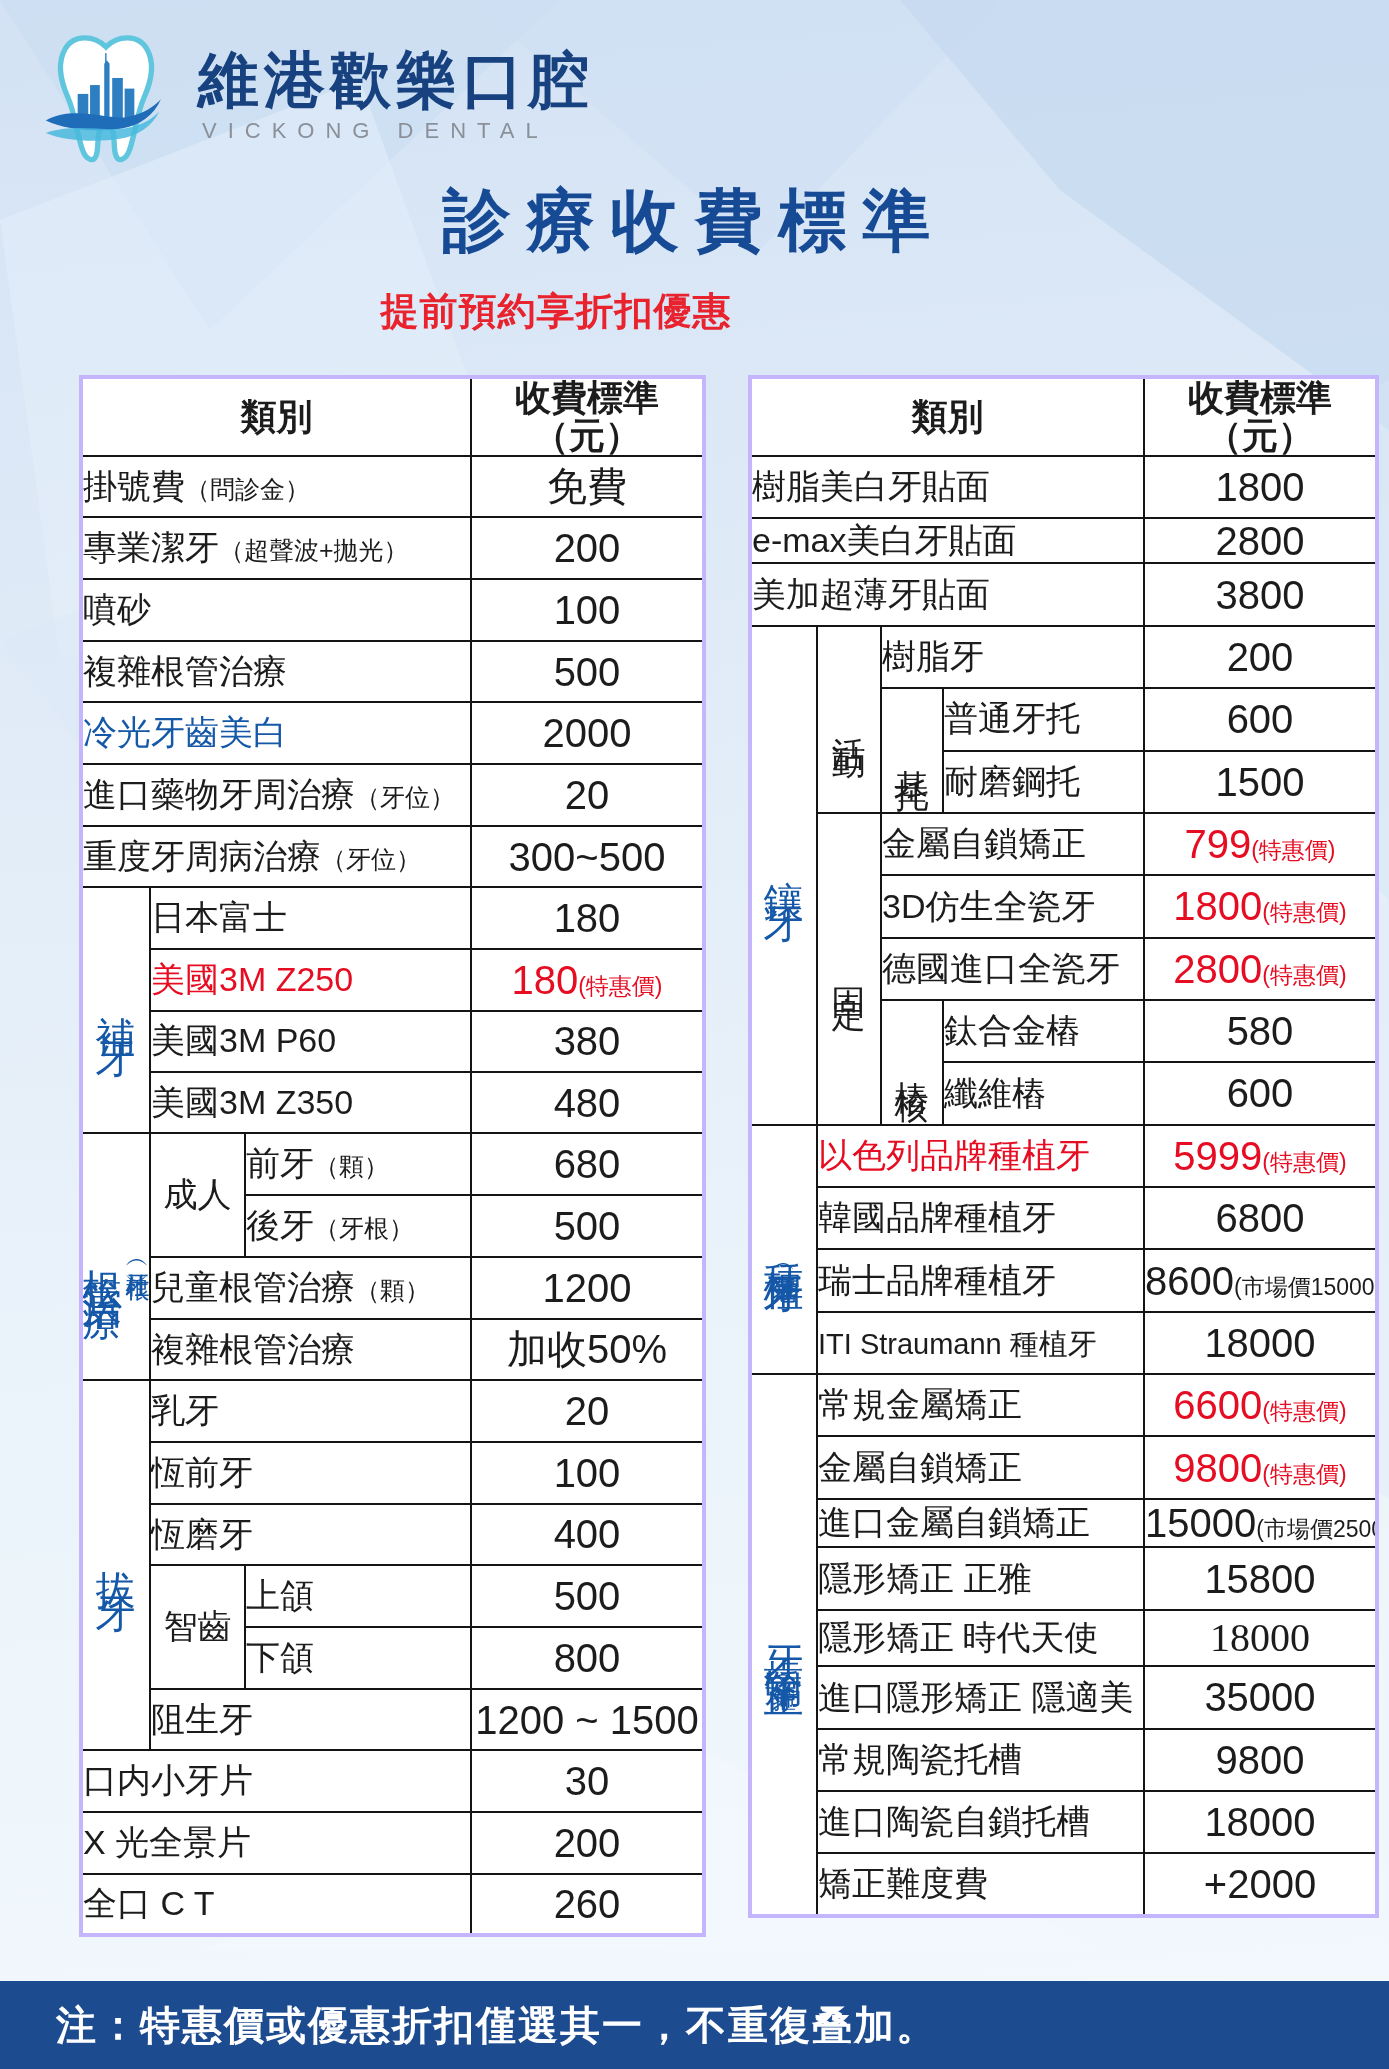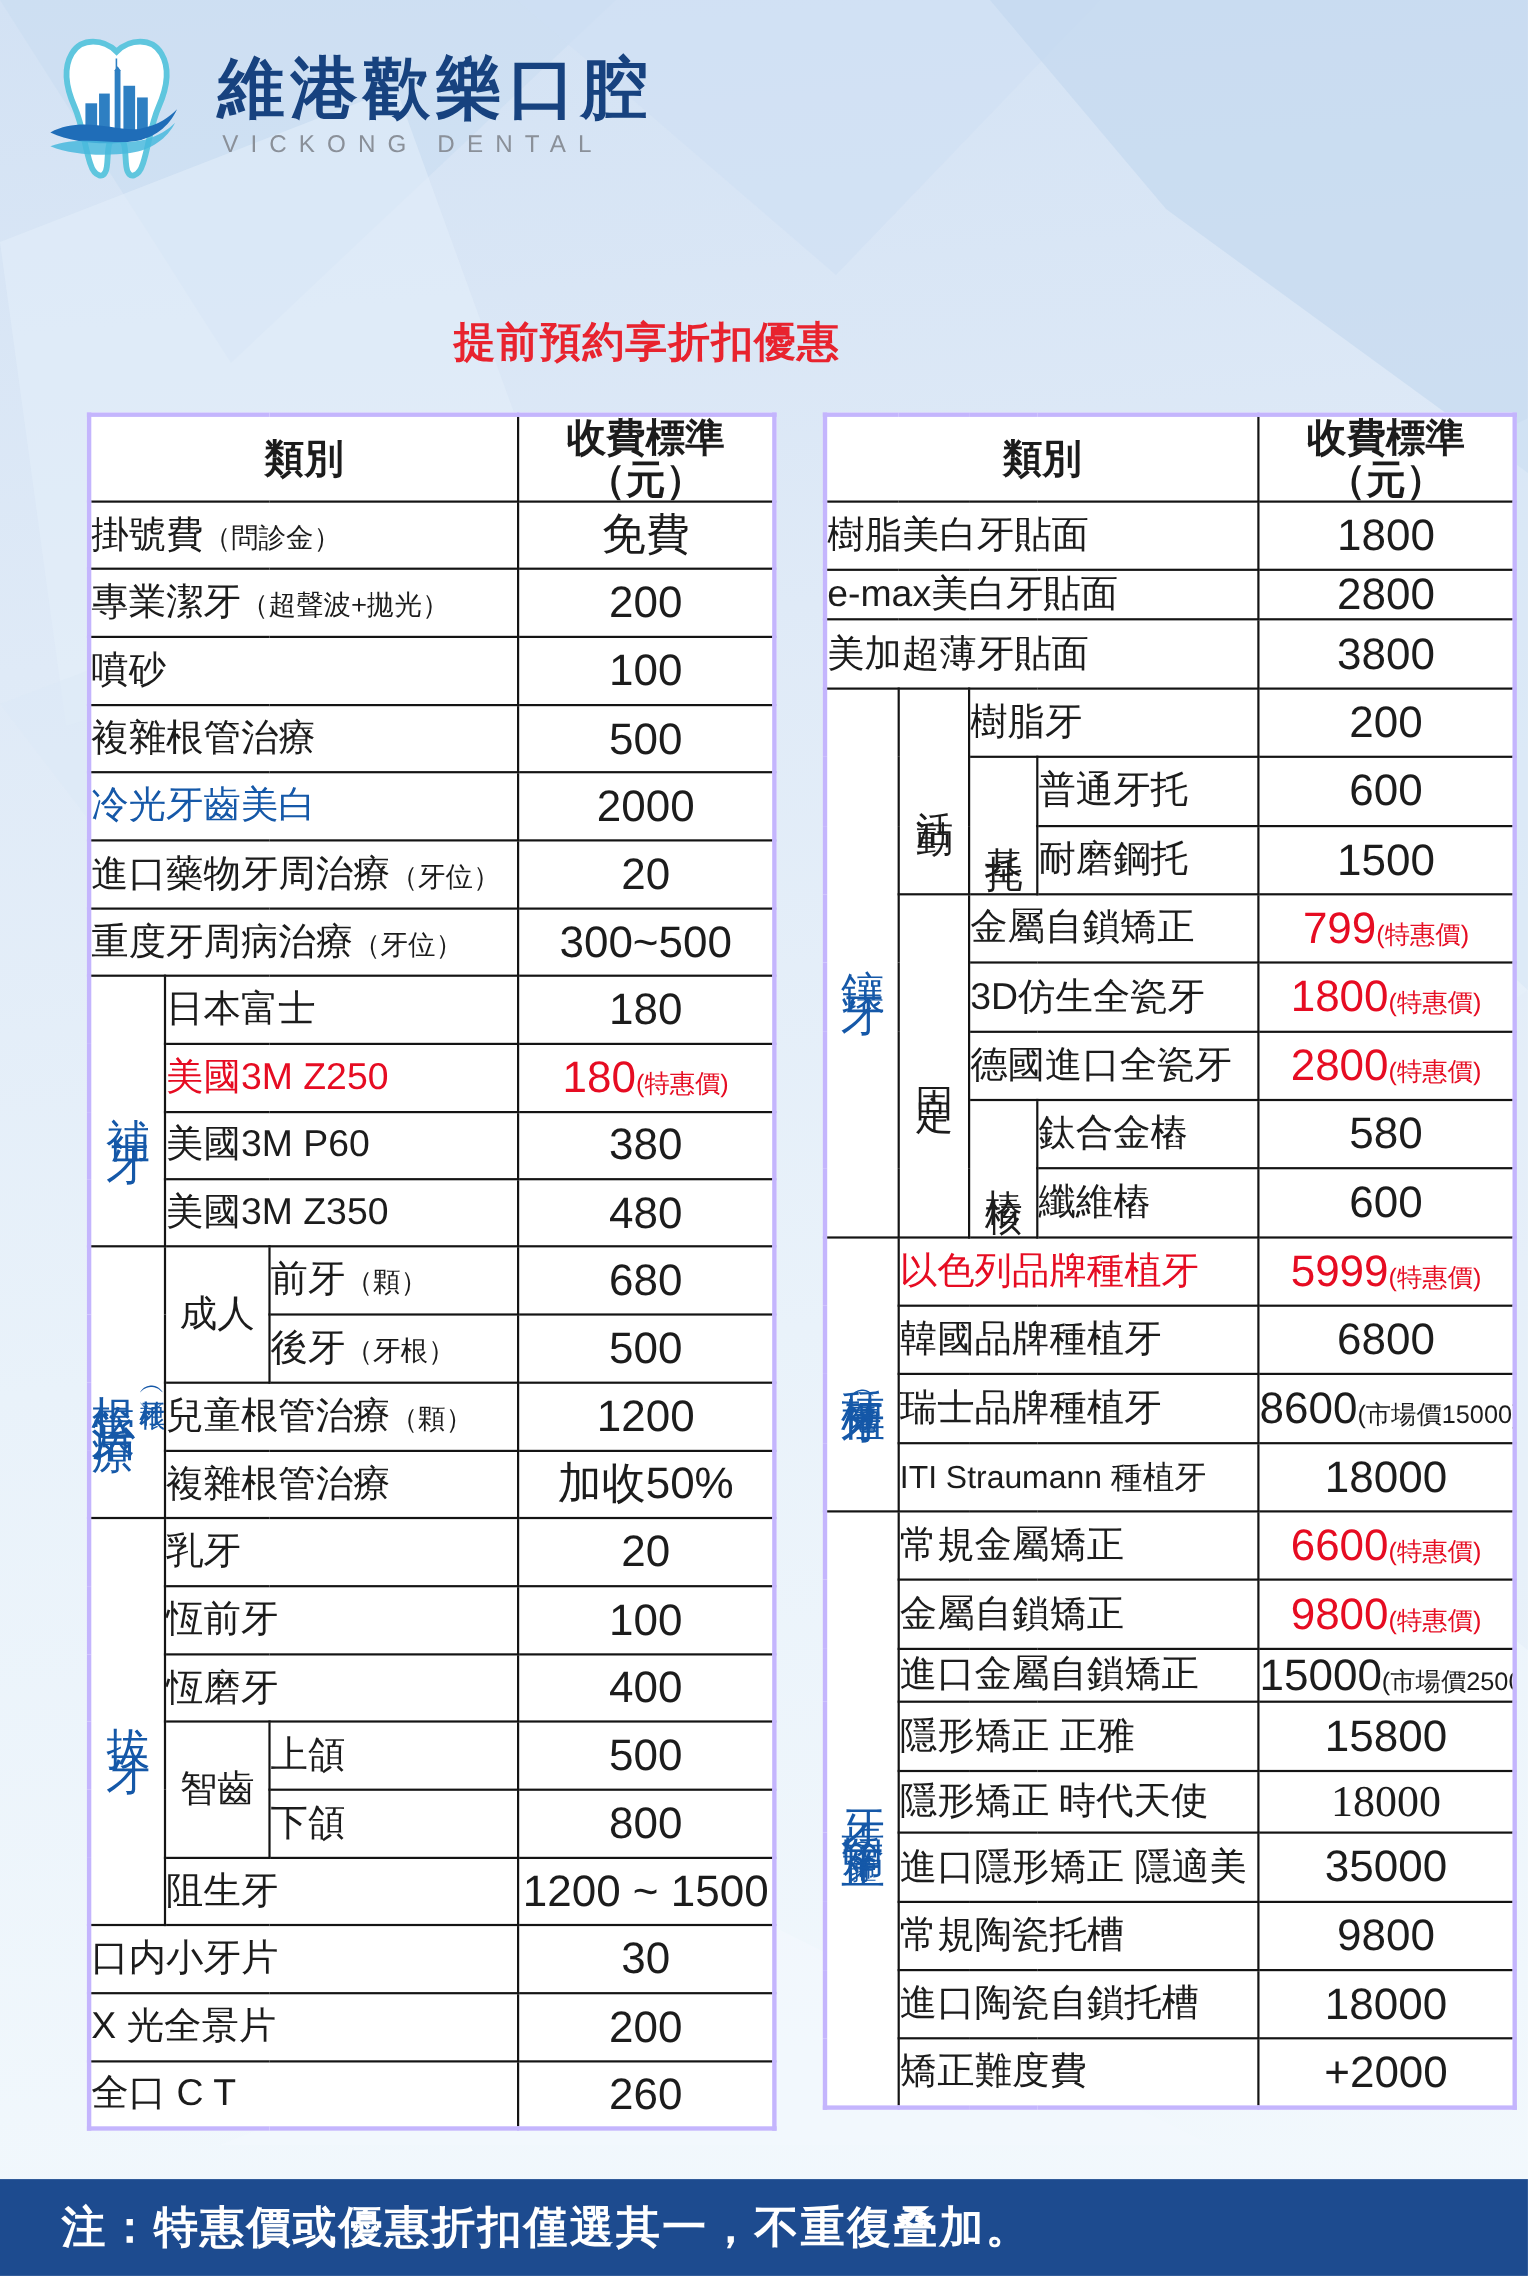--- a/index.html
+++ b/index.html
@@ -11,21 +11,21 @@
 
   
   .logo{position:absolute;left:44px;top:26px;width:124px;height:150px;}
   .brand-zh{position:absolute;left:198px;top:40px;font-size:61px;font-weight:bold;
             color:#17427f;letter-spacing:5px;white-space:nowrap;}
   .brand-en{position:absolute;left:202px;top:118px;font-size:22px;color:#8a9099;
             letter-spacing:11px;white-space:nowrap;}
   .title{position:absolute;left:0;top:176px;width:1389px;text-align:center;
          font-size:68px;font-weight:bold;color:#164a94;letter-spacing:16px;}
   .subtitle{position:absolute;left:0;top:286px;width:1112px;text-align:center;
-            font-size:38px;font-weight:bold;color:#e8232e;letter-spacing:1px;padding-left:32px;}
+            font-size:38px;font-weight:bold;color:#e8232e;letter-spacing:1px;}
 
   
   .tbl-slot{position:absolute;top:375px;}
   #slot-left{left:47px;width:623px;}
   #slot-right{left:716px;width:629px;}
   table.price-table{border-collapse:collapse;table-layout:fixed;width:100%;height:1543px;
                     background:#ffffff;border:4px solid #c4b5fd;margin-left:32px;}
   table.price-table td{border:2px solid #141414;padding:0;vertical-align:middle;
                        overflow:hidden;color:#1c1c1c;line-height:1.05;}
   td.k-head{font-size:36px;font-weight:bold;text-align:center;color:#000;}
@@ -77,20 +77,21 @@
       <rect x="67" y="50" width="12" height="52"></rect>
       <rect x="81" y="62" width="11" height="40"></rect>
     </g>
     <path d="M-8 98 C24 80 62 98 84 94 C104 90 114 82 122 74 C114 92 98 104 78 107 C52 111 18 110 -8 98 Z" fill="#1f6db8"></path>
     <path d="M-8 112 C26 100 60 112 86 106 C104 102 114 94 120 88 C112 104 96 116 74 119 C50 122 16 122 -8 112 Z" fill="#49b8dd" opacity="0.85"></path>
   </svg>
 
   <div class="brand-zh">維港歡樂口腔</div>
   <div class="brand-en">VICKONG DENTAL</div>
 
+  <div class="title">診療收費標準</div>
   <div class="subtitle">提前預約享折扣優惠</div>
 
   <div class="tbl-slot" id="slot-left">
       <table class="price-table">
         <colgroup>
           <col style="width: 69px;">
           <col style="width: 95px;">
           <col style="width: 226px;">
           <col style="width: 233px;">
         </colgroup>

